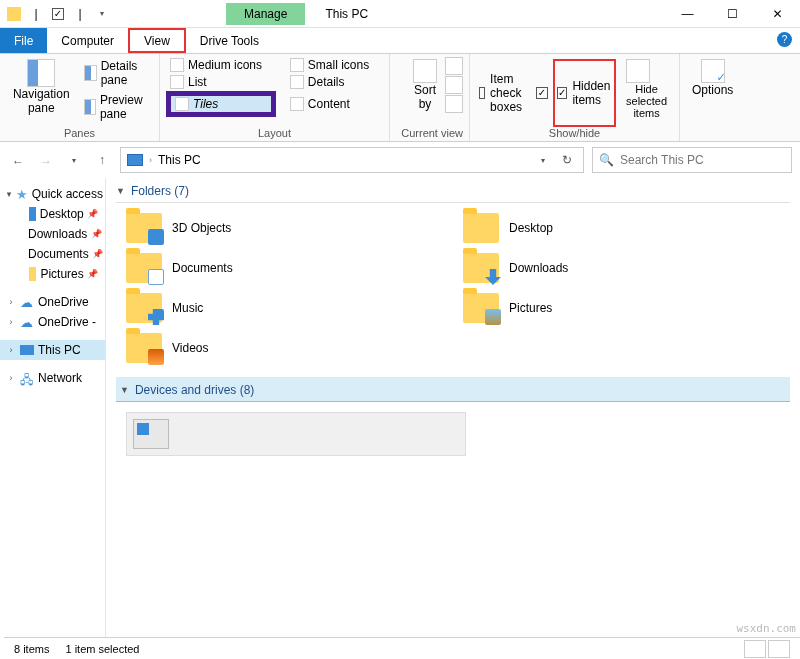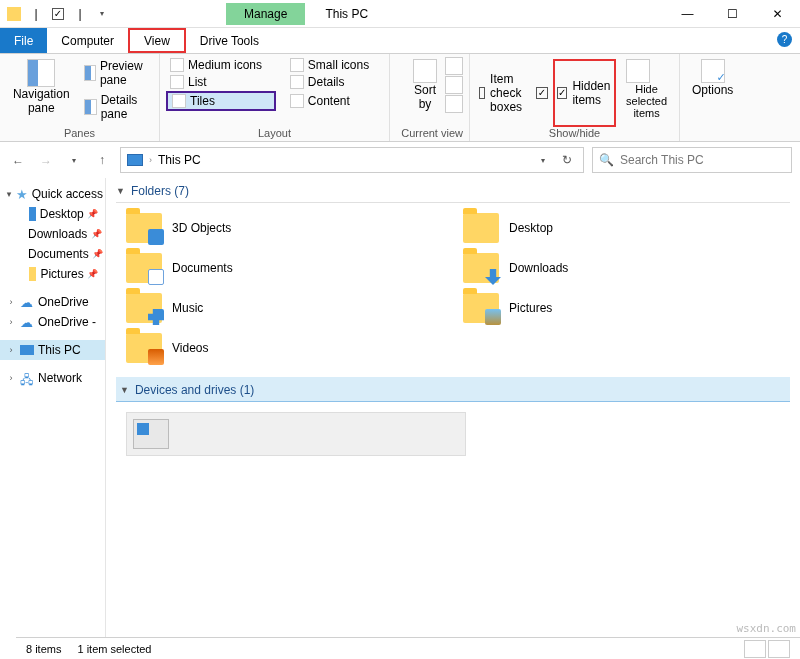--- a/index.html
+++ b/index.html
@@ -22,21 +22,21 @@
 .panes-body { display: flex; gap: 4px; }
 .nav-big { display: flex; flex-direction: column; align-items: center; padding: 2px 4px; }
 .big-ico { width: 28px; height: 28px; background: #fff; border: 1px solid #ccc; position: relative; }
 .big-ico.nav::before { content: ""; position: absolute; left: 0; top: 0; bottom: 0; width: 10px; background: #69a0dc; }
 .panes-side { display: flex; flex-direction: column; gap: 2px; }
 .side-item { display: flex; align-items: center; gap: 4px; padding: 2px 4px; }
 .small-ico { width: 16px; height: 16px; background: #fff; border: 1px solid #ccc; position: relative; }
 .small-ico.blue::before { content: ""; position: absolute; left: 0; top: 0; bottom: 0; width: 6px; background: #69a0dc; }
 .layout-body { display: grid; grid-template-columns: auto auto; gap: 1px 10px; }
 .layout-item { display: flex; align-items: center; gap: 4px; padding: 1px 4px; }
-.layout-item.sel { background: #cfe6f7; border: 2px solid #4c1d95; }
+.layout-item.sel { background: #cfe6f7; border: 5px solid #4c1d95; font-style: italic; }
 .lay-ico { width: 14px; height: 14px; background: #fff; border: 1px solid #ccc; }
 .cv-body { display: flex; gap: 2px; }
 .cv-big { display: flex; flex-direction: column; align-items: center; padding: 2px 4px; width: 36px; }
 .cv-ico { width: 24px; height: 24px; background: #fff; border: 1px solid #ccc; }
 .cv-side { display: flex; flex-direction: column; gap: 1px; }
 .cv-small { width: 18px; height: 18px; background: #fff; border: 1px solid #ccc; }
 .show-body { display: flex; flex-direction: row; gap: 2px; padding-top: 2px; }
 .check-item { display: flex; align-items: center; gap: 5px; padding: 1px 3px; }
 .check-item.hilite { border: 2px solid #e63232; padding: 0 2px; }
 .cb { width: 12px; height: 12px; border: 1px solid #555; display: flex; align-items: center; justify-content: center; font-size: 10px; line-height: 1; }
@@ -79,21 +79,21 @@
 .b-video { background: linear-gradient(#d85c00, #ffa24a); }
 .b-down { background: #3a8cd8; clip-path: polygon(30% 0, 70% 0, 70% 50%, 100% 50%, 50% 100%, 0 50%, 30% 50%); }
 .b-pic { background: linear-gradient(#76c1f1, #b8923f); }
 .drive-item { display: flex; gap: 10px; padding: 6px; width: 340px; background: #f0f0f0; border: 1px solid #ddd; }
 .drive-ico { width: 36px; height: 30px; background: #e8e8e8; border: 1px solid #bbb; position: relative; }
 .drive-ico::before { content: ""; position: absolute; left: 3px; top: 3px; width: 12px; height: 12px; background: #3a8cd8; }
 .drive-info { flex: 1; }
 .drive-bar { height: 12px; border: 1px solid #aaa; background: #fff; margin: 3px 0; }
 .drive-fill { height: 100%; width: 17%; background: #3a8cd8; }
 .drive-free { font-size: 11px; color: #666; }
-.statusbar { position: absolute; bottom: 0; left: 16px; right: 0; height: 22px; border-top: 1px solid #d0d0d0; display: flex; align-items: center; padding: 0 10px; font-size: 11px; gap: 16px; }
+.statusbar { position: absolute; bottom: 0; left: 4px; right: 0; height: 22px; border-top: 1px solid #d0d0d0; display: flex; align-items: center; padding: 0 10px; font-size: 11px; gap: 16px; }
 .status-right { margin-left: auto; display: flex; gap: 2px; }
 .view-btn { width: 22px; height: 18px; border: 1px solid #ccc; }
 .watermark { position: absolute; right: 4px; bottom: 24px; font-size: 11px; color: #bbb; font-family: monospace; }
 </style>
 </head>
 <body>
 
 <div class="titlebar">
   <div class="qat">
     <span class="qat-item">
@@ -126,25 +126,25 @@
 <div class="ribbon">
   <div class="rgroup" style="width:160px;">
     <div class="panes-body">
       <div class="nav-big">
         <div class="big-ico nav"></div>
         <span style="text-align:center;">Navigation pane</span>
       </div>
       <div class="panes-side">
         <div class="side-item">
             <span class="small-ico blue"></span>
-            <span>Preview pane</span>
+            <span>Details pane</span>
           </div>
         <div class="side-item">
             <span class="small-ico blue"></span>
-            <span>Details pane</span>
+            <span>Preview pane</span>
           </div>
       </div>
     </div>
     <div class="rgroup-label">Panes</div>
   </div>
 
   <div class="rgroup" style="width:230px;">
     <div class="layout-body">
       <div class="layout-item">
           <span class="lay-ico"></span>
@@ -338,21 +338,21 @@
         </div>
         <div class="folder-item">
           <div class="folder-ico">
             <div class="folder-badge b-video"></div>
           </div>
           <span>Videos</span>
         </div>
       </div>
     <div class="group-header sel">
       <span class="chev">▼</span>
-      <span>Devices and drives (1)</span>
+      <span>Devices and drives (8)</span>
     </div>
     <div id="drives" style="padding:4px 10px;">
         <div class="drive-item">
           <div class="drive-ico"></div>
         </div>
       </div>
   </div>
 </div>
 
 <div class="statusbar">

